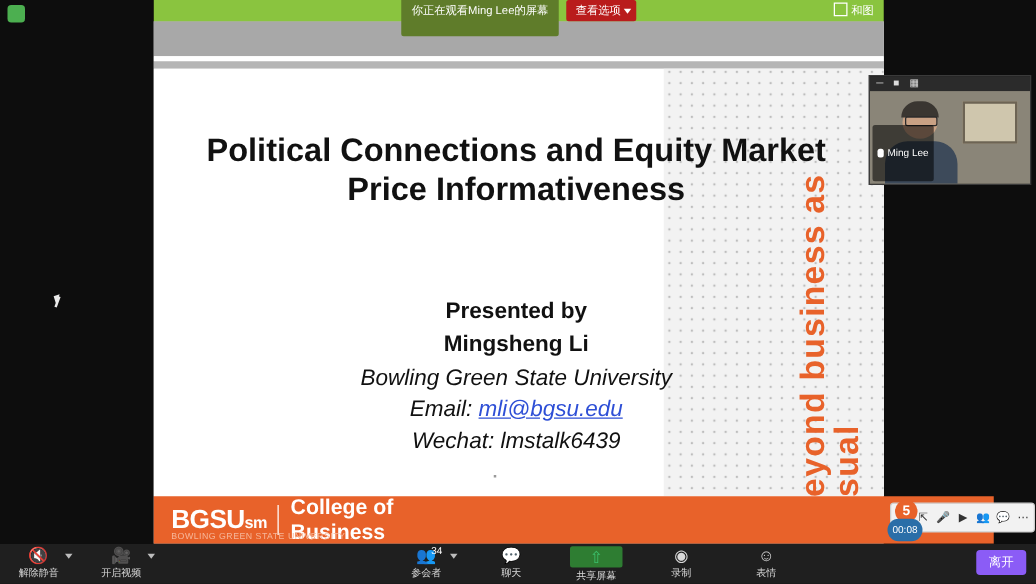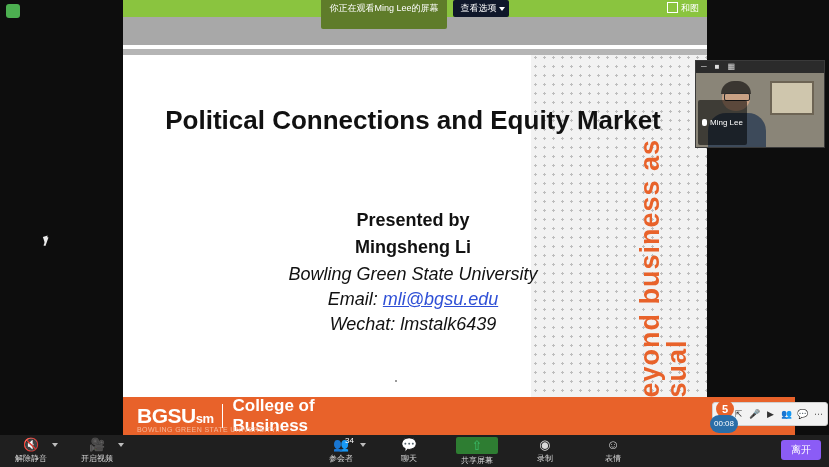--- a/index.html
+++ b/index.html
@@ -18,21 +18,21 @@
     display:flex;align-items:center;justify-content:center;
     gap:0px;
     z-index:40;
   }
   .topbar-inner{display:flex;align-items:center;gap:6px;}
   .topbar-msg{
     background:#5f7c2a;color:#fff;font-size:9px;
     padding:14px 8px;border-radius:2px;white-space:nowrap;
   }
   .topbar-btn{
-    background:#0f172a;color:#fff;font-size:9px;
+    background:#b91c1c;color:#fff;font-size:9px;
     padding:2px 12px 2px 8px;border-radius:2px;white-space:nowrap;position:relative;
   }
   .topbar-btn .caret{
     position:absolute;right:4px;top:50%;transform:translateY(-50%);
     width:0;height:0;border-left:3px solid transparent;border-right:3px solid transparent;border-top:4px solid #fff;
   }
   .topbar-right{
     position:absolute;right:8px;top:2px;color:#fff;font-size:9px;display:flex;align-items:flex-start;gap:3px;padding-left:24px;
   }
   .mini-sq{width:9px;height:9px;border:1px solid #fff;display:inline-block;}
@@ -76,21 +76,21 @@
     text-align:left;line-height:1;
   }
 
   .slide-title{
     position:absolute;left:20px;top:50px;width:540px;text-align:center;
     font-size:26px;font-weight:bold;color:#111;line-height:1.18;
   }
   .slide-sub{
     position:absolute;left:20px;top:155px;width:540px;text-align:center;color:#111;
   }
-  .sub-pres{font-size:18px;font-weight:bold;margin-bottom:6px;}
+  .sub-pres{font-size:18px;font-weight:bold;margin-bottom:6px;margin-top:28px;}
   .sub-name{font-size:18px;font-weight:bold;margin-bottom:6px;}
   .sub-univ{font-size:18px;font-style:italic;margin-bottom:4px;}
   .sub-email{font-size:18px;font-style:italic;margin-bottom:4px;}
   .sub-email a{color:#2e4fd6;text-decoration:underline;}
   .sub-wechat{font-size:18px;font-style:italic;}
 
   
   .slide-footer{
     position:absolute;left:0;top:380px;width:672px;height:38px;background:#e8622a;
     display:flex;align-items:center;
@@ -220,20 +220,21 @@
     <div class="slide-grayband"></div>
     <div class="slide-thinline"></div>
     <div class="slide-grayband2"></div>
 
     <div class="slide-body">
       <div class="dotpanel dark"></div>
       <div class="vertical-tag">beyond business as usual</div>
 
       <div class="slide-title">
         <div>Political Connections and Equity Market</div>
+        <div>Price Informativeness</div>
       </div>
 
       <div class="slide-sub">
         <div class="sub-pres">Presented by</div>
         <div class="sub-name">Mingsheng Li</div>
         <div class="sub-univ">Bowling Green State University</div>
         <div class="sub-email">
           <span>Email:</span>
           <a href="#">mli@bgsu.edu</a>
         </div>

